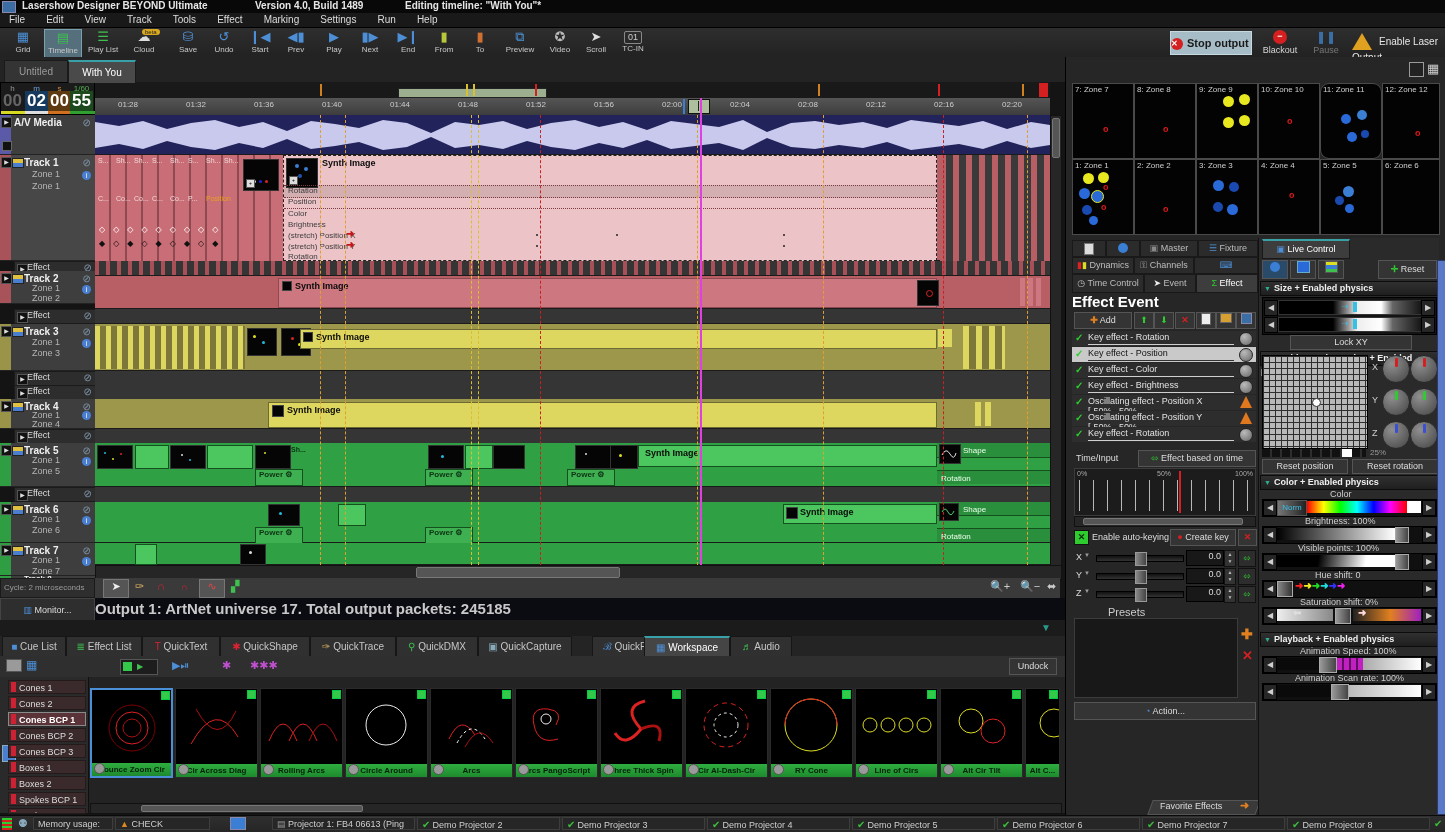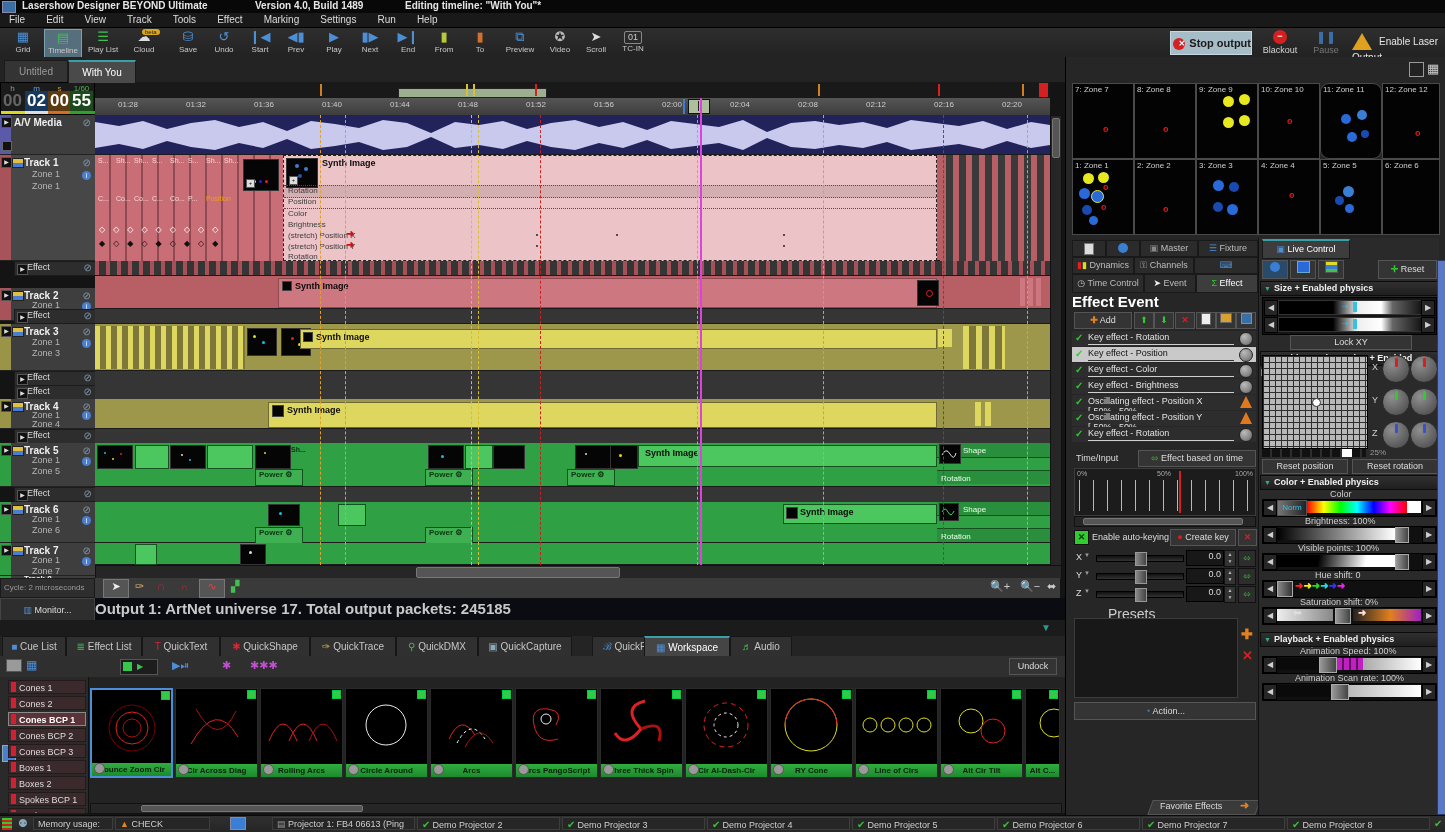--- a/index.html
+++ b/index.html
@@ -128,21 +128,21 @@
   <div class="tbtn" style="left:280px;width:32px;"><span class="ic">◀▮</span><span>Prev</span></div>
   <div class="tbtn" style="left:318px;width:32px;"><span class="ic">▶</span><span>Play</span></div>
   <div class="tbtn" style="left:354px;width:32px;"><span class="ic">▮▶</span><span>Next</span></div>
   <div class="tbtn" style="left:392px;width:32px;"><span class="ic">▶❙</span><span>End</span></div>
   <div class="tbtn" style="left:428px;width:32px;"><span class="ic" style="color:#b8c83a;">▮</span><span>From</span></div>
   <div class="tbtn" style="left:464px;width:32px;"><span class="ic" style="color:#d07030;">▮</span><span>To</span></div>
   <div class="tbtn" style="left:500px;width:40px;"><span class="ic">⧉</span><span>Preview</span></div>
   <div class="tbtn" style="left:544px;width:32px;"><span class="ic" style="color:#bbb;">✪</span><span>Video</span></div>
   <div class="tbtn" style="left:580px;width:32px;"><span class="ic" style="color:#ddd;">➤</span><span>Scroll</span></div>
   <div class="tbtn" style="left:616px;width:34px;"><span class="ic" style="color:#ccc;font-size:9px;border:1px solid #888;border-radius:2px;width:16px;margin:2px auto 0;height:11px;line-height:11px;">01</span><span>TC-IN</span></div>
-  <div class="abs stopbtn" style="left:1170px;top:3px;width:80px;height:22px;text-align:right;">
+  <div class="abs stopbtn" style="left:1170px;top:3px;width:80px;height:22px;text-align:left;">
     <span style="display:inline-block;width:12px;height:12px;border-radius:50%;background:#d42020;color:#fff;font-size:8px;line-height:12px;vertical-align:middle;margin-right:4px;">✕</span><span>Stop output</span></div>
   <div class="abs rtbtn" style="left:1258px;top:1px;width:44px;">
     <span style="display:block;width:14px;height:14px;margin:1px auto;border-radius:50%;background:#d42020;color:#fff;font-weight:bold;line-height:13px;">−</span><span>Blackout</span></div>
   <div class="abs rtbtn" style="left:1308px;top:1px;width:36px;color:#777;">
     <span style="display:block;margin:1px auto;color:#3a6ea5;font-size:12px;">❚❚</span><span>Pause</span></div>
   <div class="abs" style="left:1352px;top:5px;">
     <span style="display:inline-block;width:0;height:0;border-left:10px solid transparent;border-right:10px solid transparent;border-bottom:17px solid #e0a020;vertical-align:middle;"></span>
     <span style="color:#e6e6e6;font-size:10px;vertical-align:middle;margin-left:4px;">Enable Laser Output</span></div>
 </div>
 
@@ -210,21 +210,21 @@
   <div class="exp">▶</div>
   <div class="fldr"></div>
   <span class="tname">Track 1</span>
   <span class="noic">⊘</span>
   <span class="zline" style="top:14px;">Zone 1</span>
   <span class="zline" style="top:26px;">Zone 1</span>
   <span class="iic" style="top:16px;">i</span>
 </div>
 <div class="fxhdr" style="top:261px;height:13px;"><span style="margin-left:12px;">Effect</span><span class="noic" style="top:0;">⊘</span><div class="exp" style="left:2px;top:2px;">▶</div></div>
 
-<div class="thdr" style="top:288px;height:33px;text-decoration:underline;">
+<div class="thdr" style="top:271px;height:33px;text-decoration:underline;">
   <div class="cstrip" style="background:#a8525a;"></div>
   <div class="exp">▶</div>
     <div class="fldr"></div>
   <span class="tname">Track 2</span>
   <span class="noic">⊘</span>
   <span class="zline" style="top:12px;">Zone 1</span>
   <span class="zline" style="top:22px;">Zone 2</span>
   <span class="iic" style="top:14px;">i</span>
 </div>
 <div class="fxhdr" style="top:309px;height:13px;"><span style="margin-left:12px;">Effect</span><span class="noic" style="top:0;">⊘</span><div class="exp" style="left:2px;top:2px;">▶</div></div>
@@ -822,21 +822,21 @@
 <div class="axrow" style="top:586px;">
   <span class="abs" style="left:4px;top:2px;font-size:9px;color:#ddd;">Z</span>
     <span class="abs" style="left:12px;top:2px;font-size:6px;color:#999;">▼</span>
   <div class="axsl">
       <div class="axh"></div>
     </div>
   <div class="axval">0.0</div>
   <div class="spin">▲<br>▼</div>
   <div class="garr">⬄</div>
 </div>
-<div class="abs" style="left:1076px;top:606px;font-size:14px;color:#ccc;padding-left:32px;">Presets</div>
+<div class="abs" style="left:1076px;top:606px;font-size:11px;color:#ccc;padding-left:32px;">Presets</div>
 <div class="abs" style="left:1074px;top:618px;width:162px;height:78px;background:#181818;border:1px solid #3c3c3c;"></div>
 <span class="abs" style="left:1241px;top:626px;color:#e08020;font-size:14px;font-weight:bold;">✚</span>
 <span class="abs" style="left:1242px;top:648px;color:#d42020;font-size:13px;font-weight:bold;">✕</span>
 <div class="abs mbtn" style="left:1074px;top:702px;width:180px;height:16px;line-height:16px;"><span style="color:#4d8fd6;">◔</span> <span>Action...</span></div>
 <div class="abs" style="left:1150px;top:800px;width:106px;height:13px;background:#3a3a3a;border:1px solid #555;transform:skewX(-20deg);"></div>
 <div class="abs" style="left:1160px;top:801px;font-size:9px;color:#ddd;">Favorite Effects</div>
 <span class="abs" style="left:1240px;top:799px;color:#e08020;font-size:11px;font-weight:bold;">➜</span>
 
 <div class="abs" style="left:1258px;top:238px;width:180px;height:577px;background:#2a2a2a;border-left:1px solid #111;"></div>
 <div class="etab act" style="left:1262px;top:239px;width:86px;height:17px;line-height:17px;border-top:2px solid #3aa0a8;"><span style="color:#4d8fd6;">▣</span> <span>Live Control</span></div>

